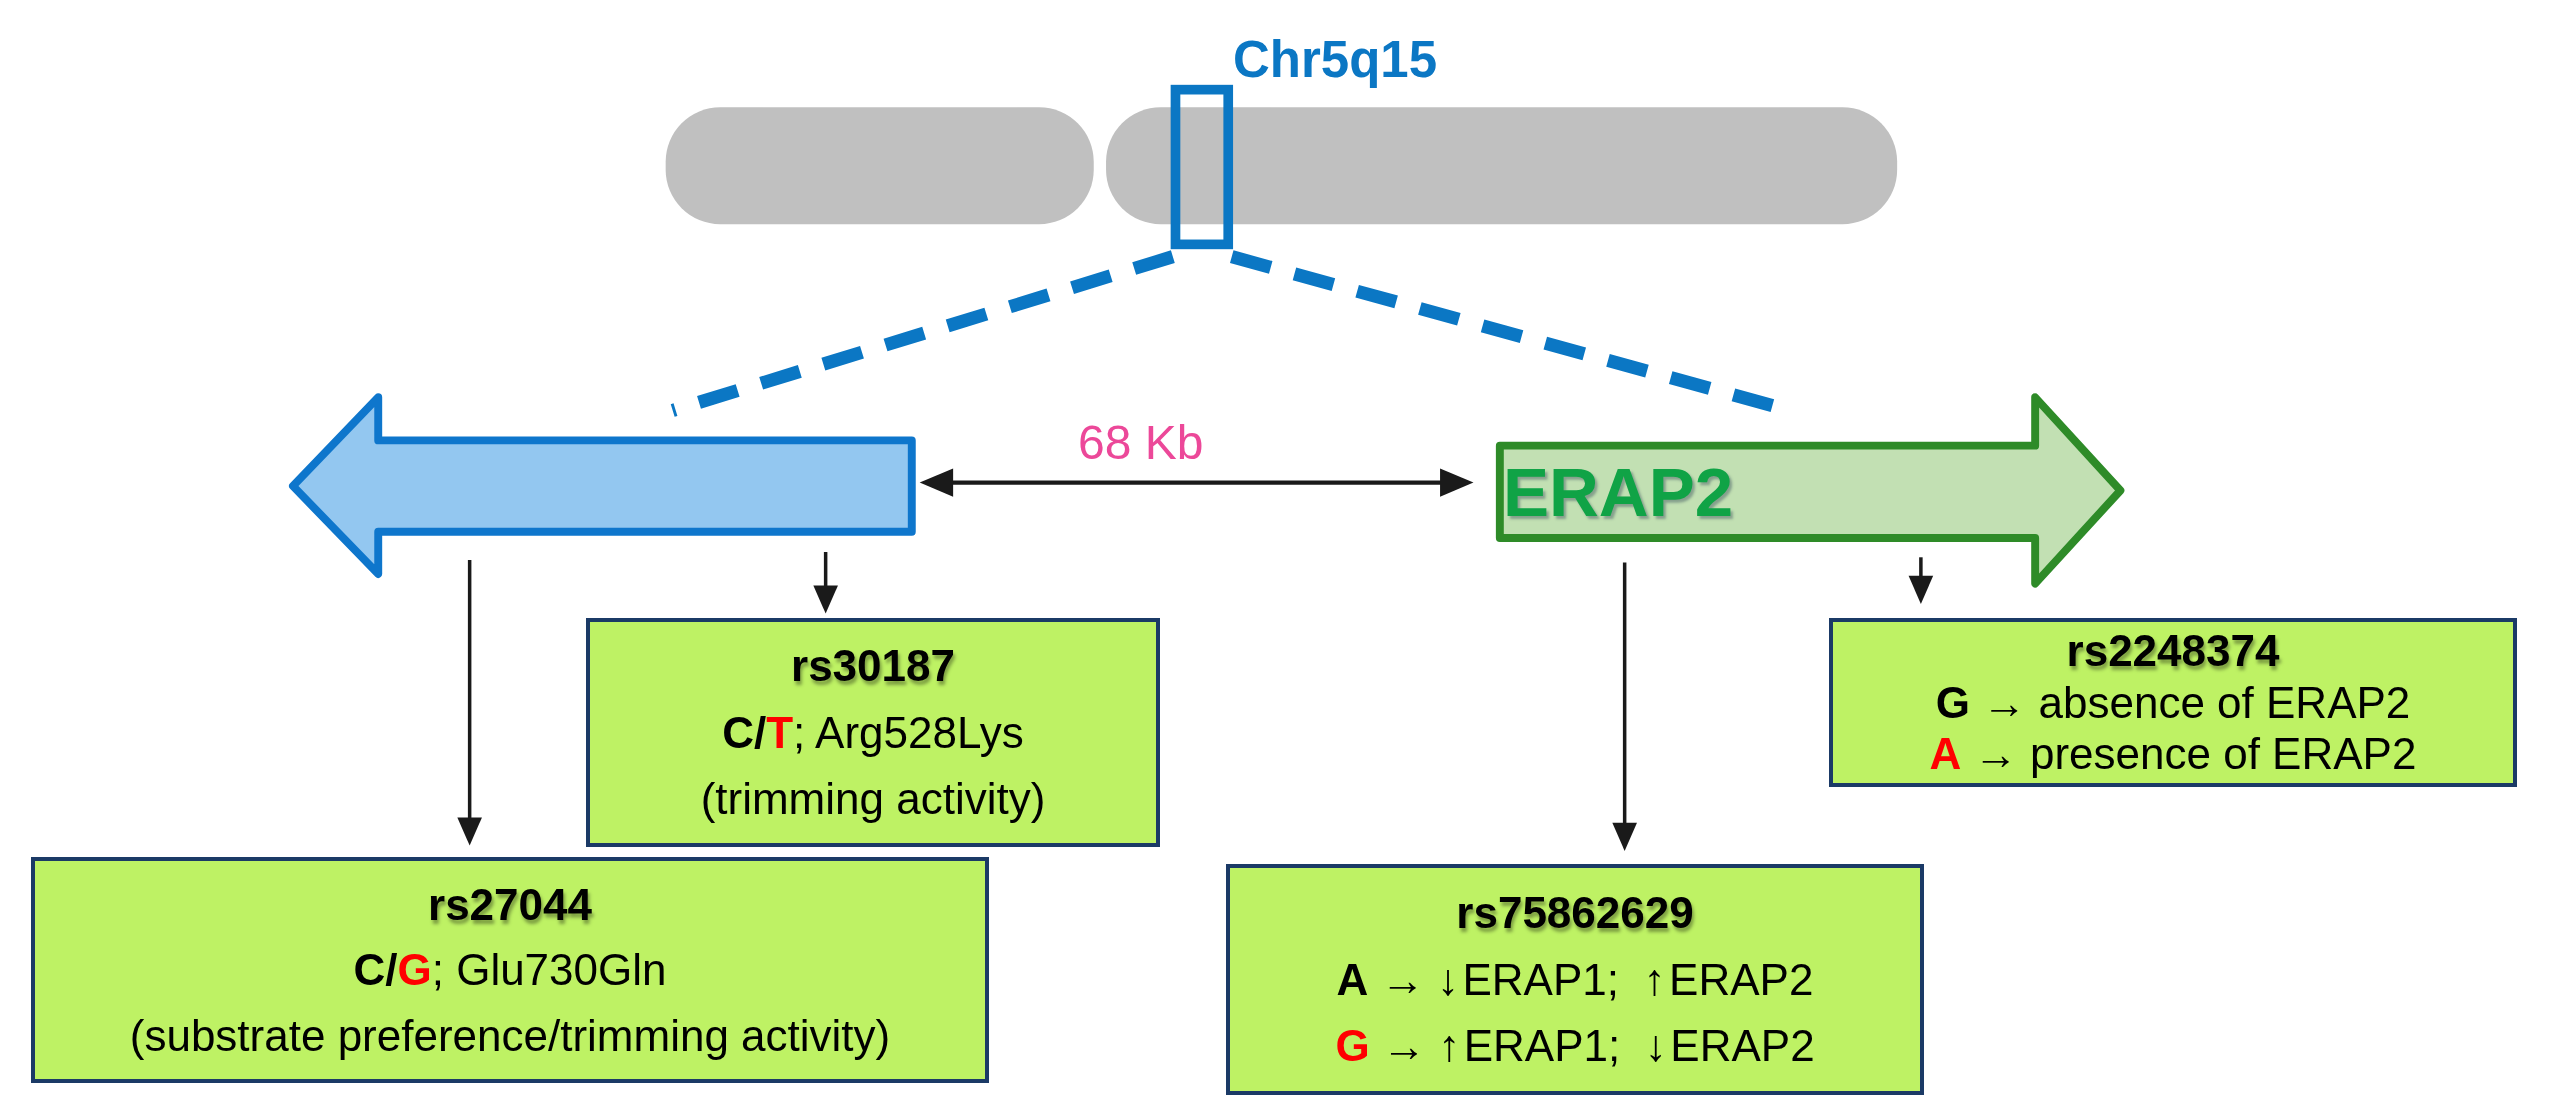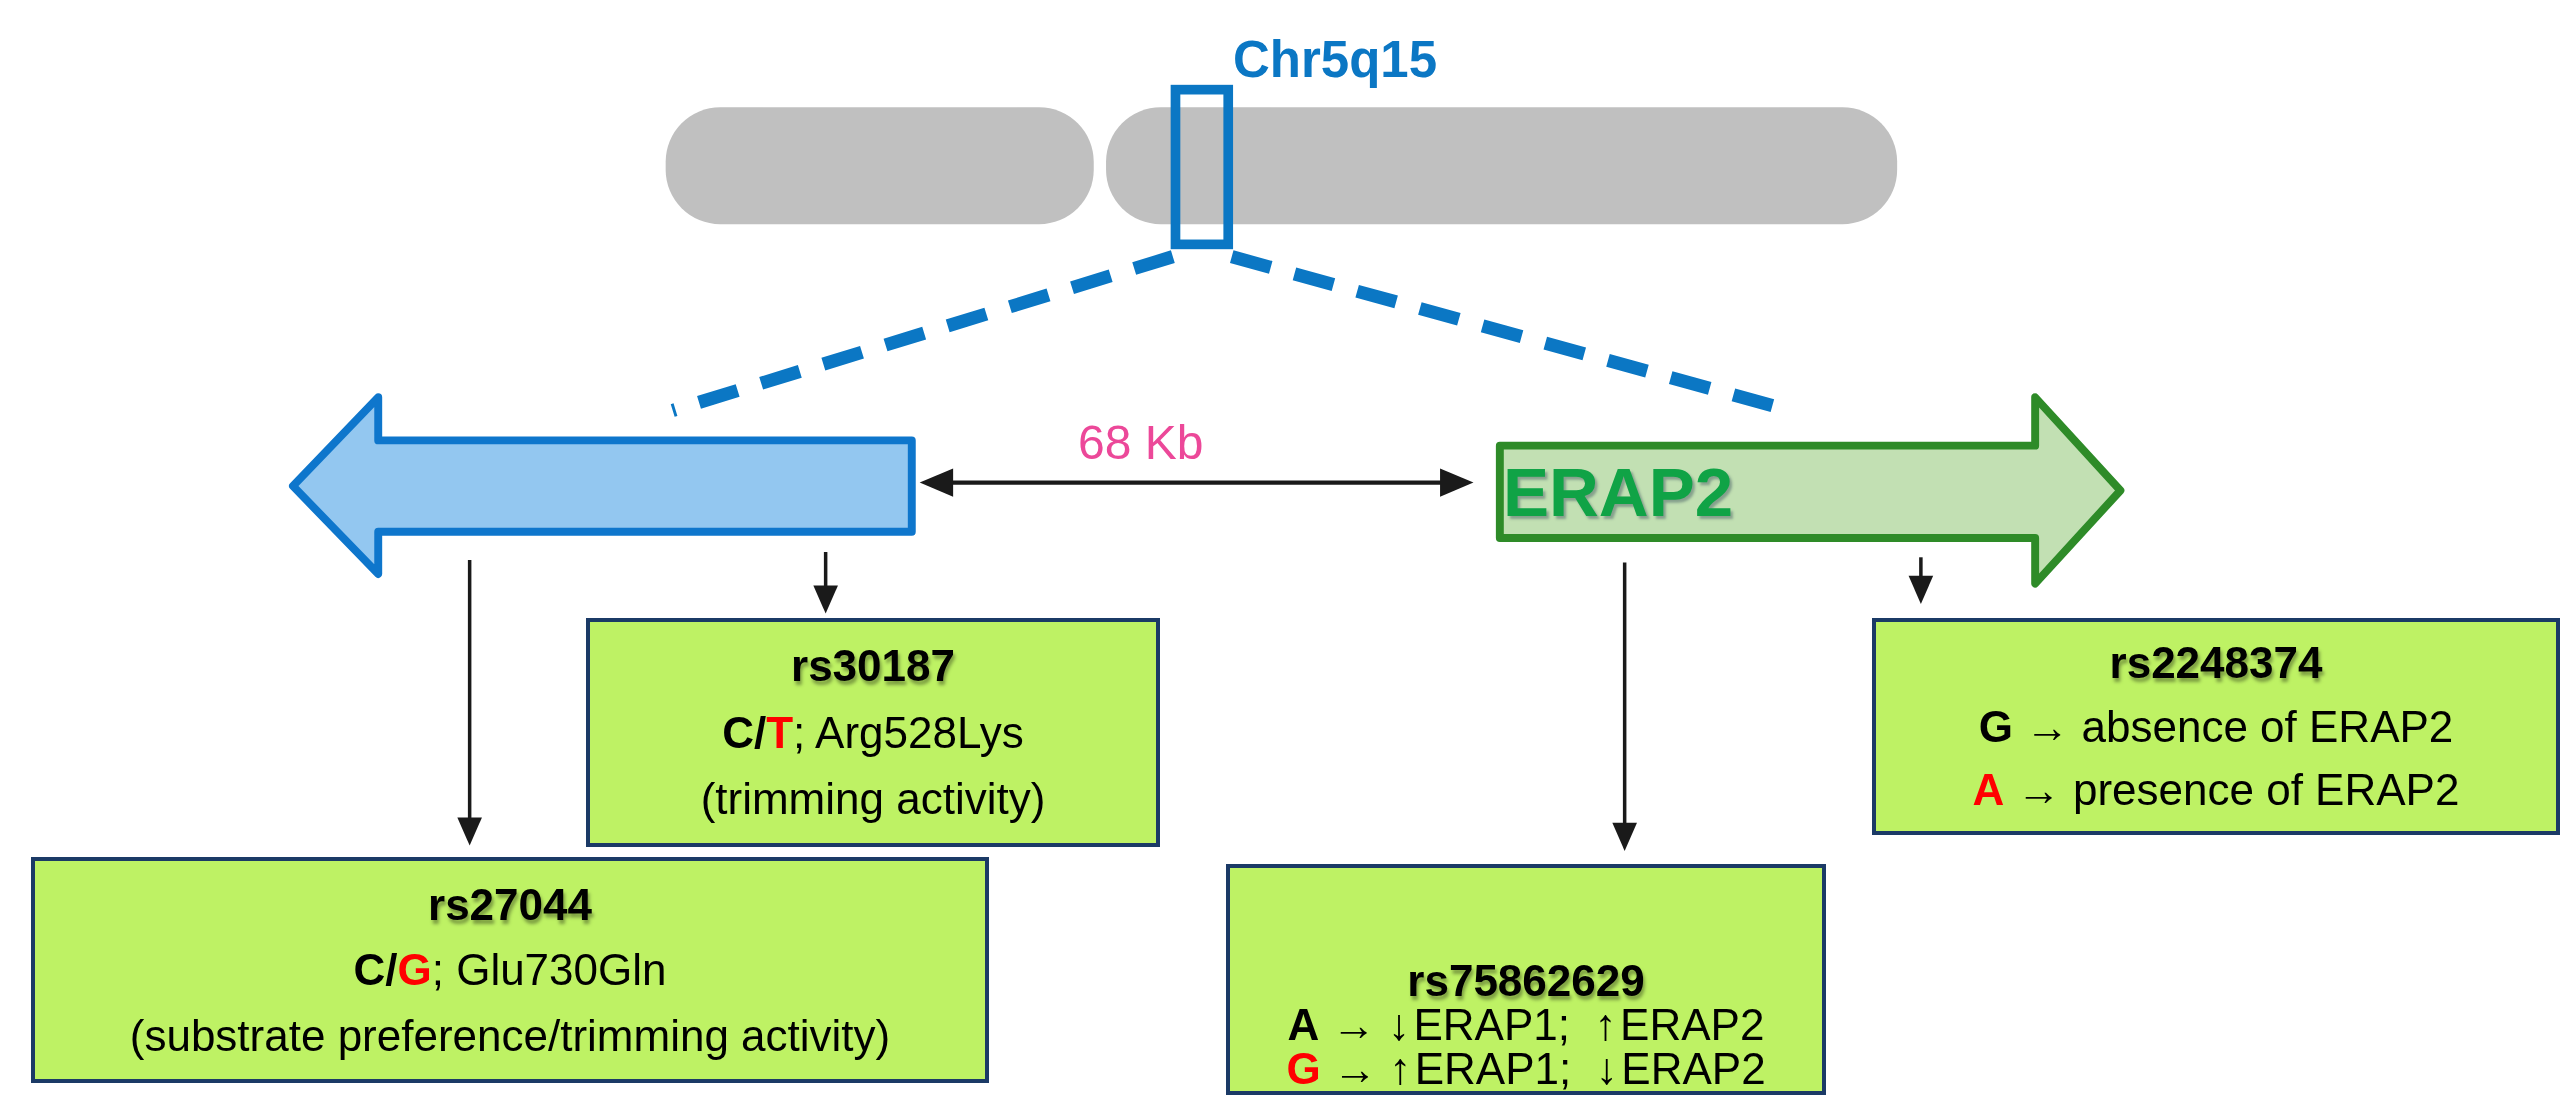--- a/index.html
+++ b/index.html
@@ -49,22 +49,22 @@
     display: flex;
     flex-direction: column;
     justify-content: space-evenly;
     align-items: center;
     font-size: 44px;
     line-height: 1;
     color: #000000;
   }
   .box-rs30187    { left: 586px;  top: 618px; width: 574px;  height: 229px; }
   .box-rs27044    { left: 31px;   top: 857px; width: 958px; height: 226px; }
-  .box-rs75862629 { left: 1226px; top: 864px; width: 600px;  height: 231px; justify-content: flex-end; }
-  .box-rs2248374  { left: 1872px; top: 618px; width: 688px;  height: 217px; }
+  .box-rs75862629 { left: 1226px; top: 864px; width: 698px;  height: 231px; }
+  .box-rs2248374  { left: 1829px; top: 618px; width: 688px;  height: 169px; }
 
   .snp-title { font-weight: bold; text-shadow: 1.8px 3.5px 3.5px rgba(0,0,0,0.35); }
   .snp-line  { display: flex; align-items: baseline; white-space: pre; }
   .b   { font-weight: bold; }
   .red { color: var(--allele-red); }
   .wd-arrow { font-weight: bold; margin: 0 12.3px; }
   .ud  { margin-right: 3.5px; }
   .gap-left { margin-left: 24.6px; }
 </style>
 </head>

